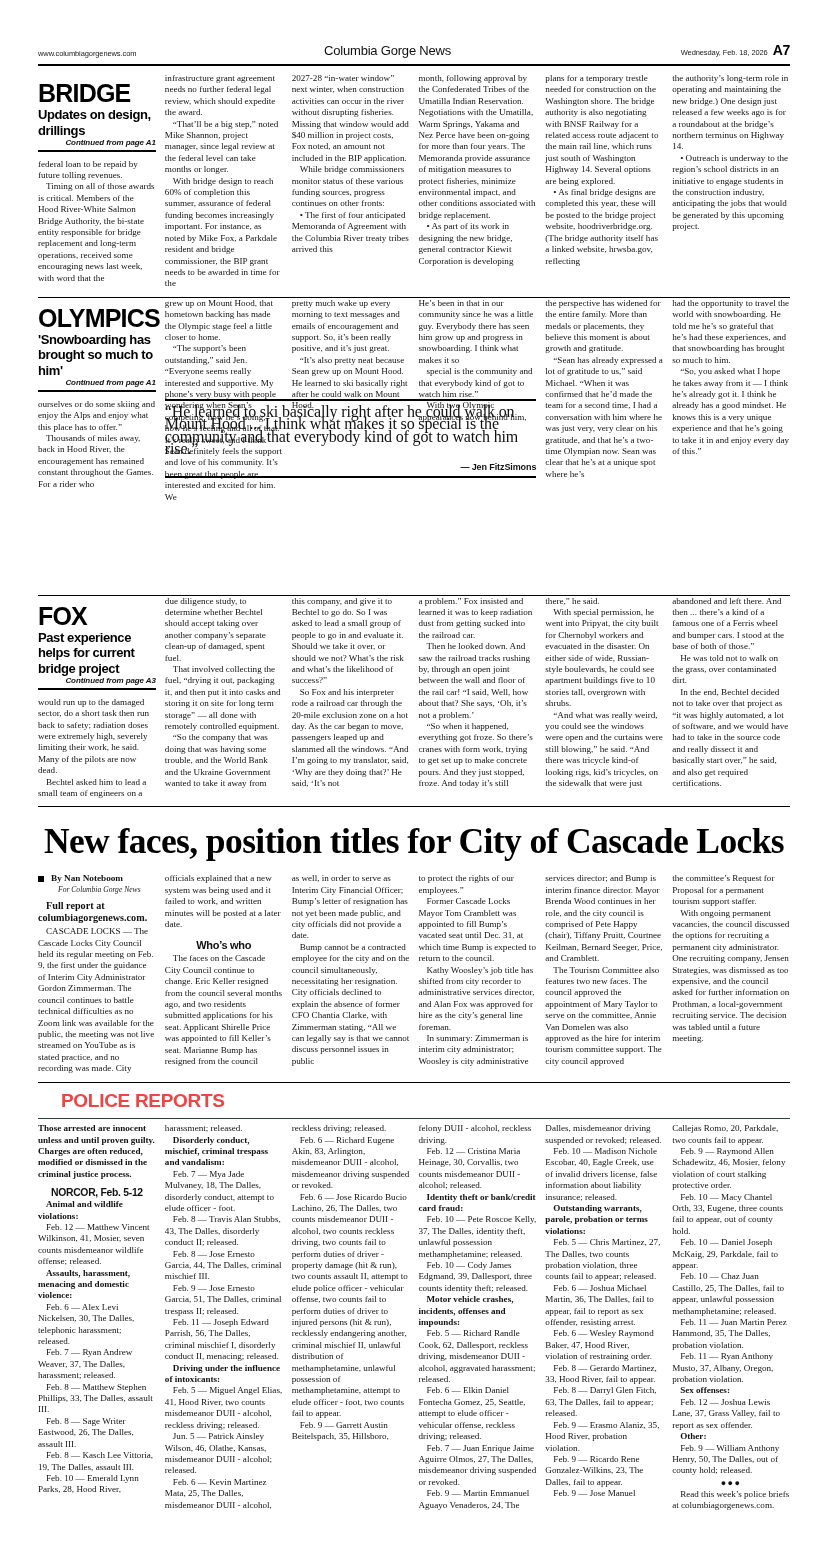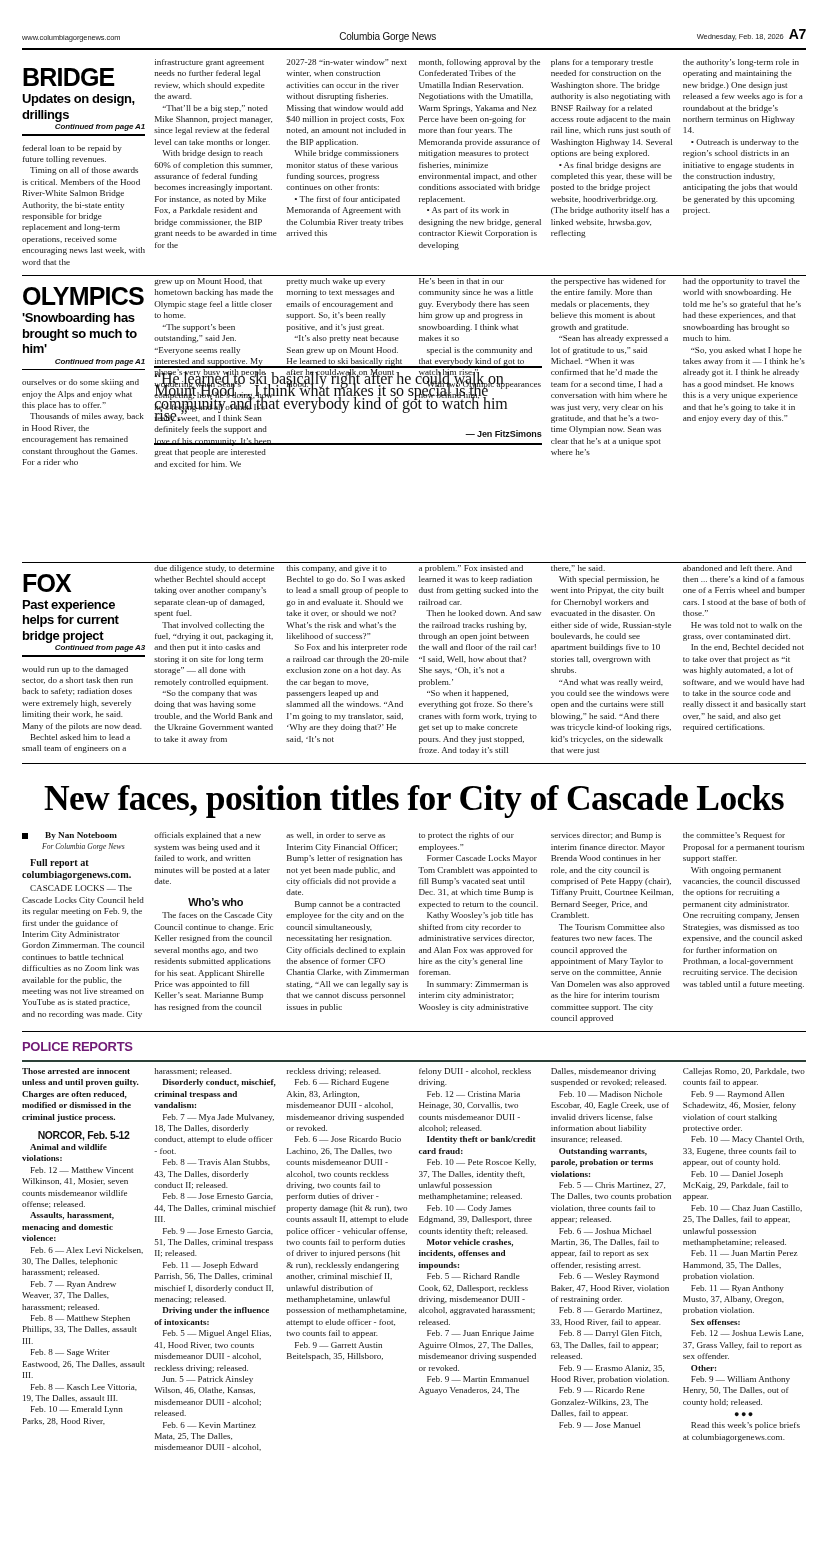--- a/index.html
+++ b/index.html
@@ -2,30 +2,30 @@
 <html><head>
 <meta charset="utf-8">
 <style>
   html,body{margin:0;padding:0;background:#ffffff;}
   body{
     width:828px;height:1548px;
     font-family:"Liberation Serif", serif;
     color:#111111;
     -webkit-font-smoothing:antialiased;
   }
-  .page{position:relative;width:828px;height:1520px;padding:0;box-sizing:border-box;}
+  .page{position:relative;width:828px;height:1520px;padding:16px;box-sizing:border-box;}
 
   
   .masthead{
     display:flex;align-items:flex-end;justify-content:space-between;
     padding:26px 22px 4px 22px;
     font-family:"Liberation Sans", sans-serif;
   }
   .masthead-left{font-size:7.5px;letter-spacing:-.1px;color:#1a1a1a;}
-  .masthead-center{font-size:10px;color:#111;letter-spacing:-.2px;}
+  .masthead-center{font-size:13px;color:#111;letter-spacing:-.2px;}
   .masthead-right{display:flex;align-items:baseline;gap:5px;margin-left:42px;}
   .masthead-date{font-size:7.5px;color:#1a1a1a;letter-spacing:-.1px;}
   .masthead-page{font-size:14px;font-weight:bold;color:#000;letter-spacing:-.3px;}
   .rule-thick{height:2px;background:#000;margin:2px 22px 0 22px;}
   .rule-thin{height:1px;background:#000;margin:0 22px;}
 
   
   .cols{
     display:grid;
     grid-template-columns:repeat(6, 1fr);
@@ -84,38 +84,39 @@
     font-weight:bold;
     font-size:35.5px;
     line-height:40px;
     text-align:center;
     letter-spacing:-.6px;
     margin:14px 0 12px 0;
     color:#000;
   }
 
   
-  .byline{display:flex;align-items:flex-start;gap:17px;margin-bottom:1px;}
+  .byline{display:flex;align-items:flex-start;gap:7px;margin-bottom:1px;}
   .byline-sq{width:6px;height:6px;background:#000;margin-top:3px;flex:0 0 auto;}
   .byline-name{font-size:9.2px;font-weight:bold;line-height:10.5px;}
   .byline-org{font-size:7.6px;font-style:italic;line-height:9px;margin:0 0 6px 20px;color:#222;}
   .lead-bold{font-size:10.2px;font-weight:bold;line-height:12.2px;text-indent:8px;margin:0 0 2px 0;}
 
   .subhead{
     font-family:"Liberation Sans", sans-serif;
     font-size:11px;font-weight:bold;text-align:center;
     margin:9px 0 2px 0;letter-spacing:-.3px;
   }
 
   
   .police-head{
     font-family:"Liberation Sans", sans-serif;
-    font-size:13px;font-weight:bold;letter-spacing:-.3px;
-    color:#701a75;
+    font-size:19px;font-weight:bold;letter-spacing:-.3px;
+    color:#ef4444;
     padding:7px 22px 6px 22px;
+    margin-left:23px;
   }
   .police-rule{height:1.6px;background:#2d4038;margin:0 22px;}
   .disclaimer{font-weight:bold;}
   .norcor{
     font-family:"Liberation Sans", sans-serif;
     font-size:10.4px;font-weight:bold;text-align:center;
     margin:7px 0 1px 0;letter-spacing:-.3px;
   }
   .dots{text-align:center;font-size:9px;letter-spacing:1.5px;font-weight:bold;margin:1px 0;}
   .spacer-sm{height:7px;}
@@ -349,20 +350,21 @@
     </div>
 
     <div class="col">
       <p class="bt noind">felony DUII - alcohol, reckless driving.</p>
       <p class="bt">Feb. 12 — Cristina Maria Heinage, 30, Corvallis, two counts misdemeanor DUII - alcohol; released.</p>
       <p class="bt b">Identity theft or bank/credit card fraud:</p>
       <p class="bt">Feb. 10 — Pete Roscoe Kelly, 37, The Dalles, identity theft, unlawful possession methamphetamine; released.</p>
       <p class="bt">Feb. 10 — Cody James Edgmand, 39, Dallesport, three counts identity theft; released.</p>
       <p class="bt b">Motor vehicle crashes, incidents, offenses and impounds:</p>
       <p class="bt">Feb. 5 — Richard Randle Cook, 62, Dallesport, reckless driving, misdemeanor DUII - alcohol, aggravated harassment; released.</p>
+      <p class="bt">Feb. 6 — Elkin Daniel Fontecha Gomez, 25, Seattle, attempt to elude officer - vehicular offense, reckless driving; released.</p>
       <p class="bt">Feb. 7 — Juan Enrique Jaime Aguirre Olmos, 27, The Dalles, misdemeanor driving suspended or revoked.</p>
       <p class="bt">Feb. 9 — Martin Emmanuel Aguayo Venaderos, 24, The</p>
     </div>
 
     <div class="col">
       <p class="bt noind">Dalles, misdemeanor driving suspended or revoked; released.</p>
       <p class="bt">Feb. 10 — Madison Nichole Escobar, 40, Eagle Creek, use of invalid drivers license, false information about liability insurance; released.</p>
       <p class="bt b">Outstanding warrants, parole, probation or terms violations:</p>
       <p class="bt">Feb. 5 — Chris Martinez, 27, The Dalles, two counts probation violation, three counts fail to appear; released.</p>
       <p class="bt">Feb. 6 — Joshua Michael Martin, 36, The Dalles, fail to appear, fail to report as sex offender, resisting arrest.</p>

